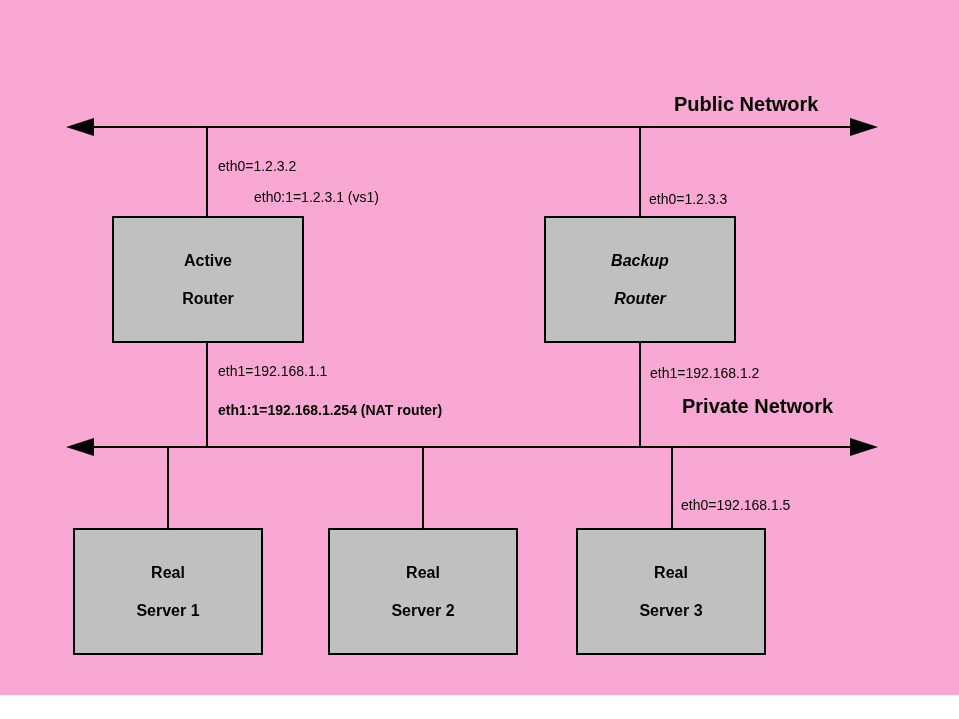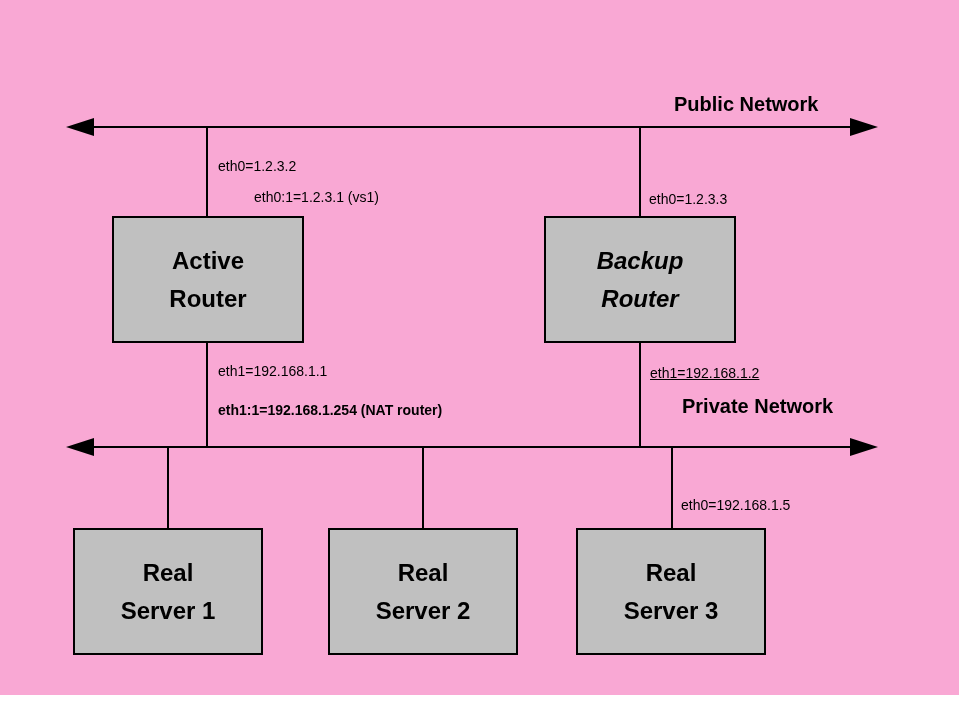--- a/index.html
+++ b/index.html
@@ -53,21 +53,21 @@
   
   .node {
     position: absolute;
     background: #c0c0c0;
     border: 2px solid #000000;
     box-sizing: border-box;
     display: flex;
     align-items: center;
     justify-content: center;
     text-align: center;
-    font-size: 24px;
+    font-size: 16px;
     font-weight: bold;
     line-height: 38px;
     white-space: pre-line;
   }
   #active-router { left: 112px; top: 216px; width: 192px; height: 127px; }
   #backup-router { left: 544px; top: 216px; width: 192px; height: 127px; font-style: italic; }
   #real-server-1 { left: 73px;  top: 528px; width: 190px; height: 127px; }
   #real-server-2 { left: 328px; top: 528px; width: 190px; height: 127px; }
   #real-server-3 { left: 576px; top: 528px; width: 190px; height: 127px; }
 
@@ -76,21 +76,21 @@
     position: absolute;
     font-size: 14px;
     line-height: 21px;
     white-space: nowrap;
   }
   #ar-eth0       { left: 218px; top: 156px; }
   #ar-eth0-alias { left: 218px; top: 187px; margin-left: 36px; }
   #br-eth0       { left: 649px; top: 189px; }
   #ar-eth1       { left: 218px; top: 361px; }
   #ar-eth1-alias { left: 218px; top: 400px; font-weight: bold; }
-  #br-eth1       { left: 650px; top: 363px; text-decoration: underline; }
+  #br-eth1       { left: 650px; top: 363px; }
   #rs1-eth0      { left: 178px; top: 495px; }
   #rs2-eth0      { left: 432px; top: 495px; }
   #rs3-eth0      { left: 681px; top: 495px; }
 
   
   .net-title {
     position: absolute;
     font-size: 20px;
     font-weight: bold;
     line-height: 24px;

